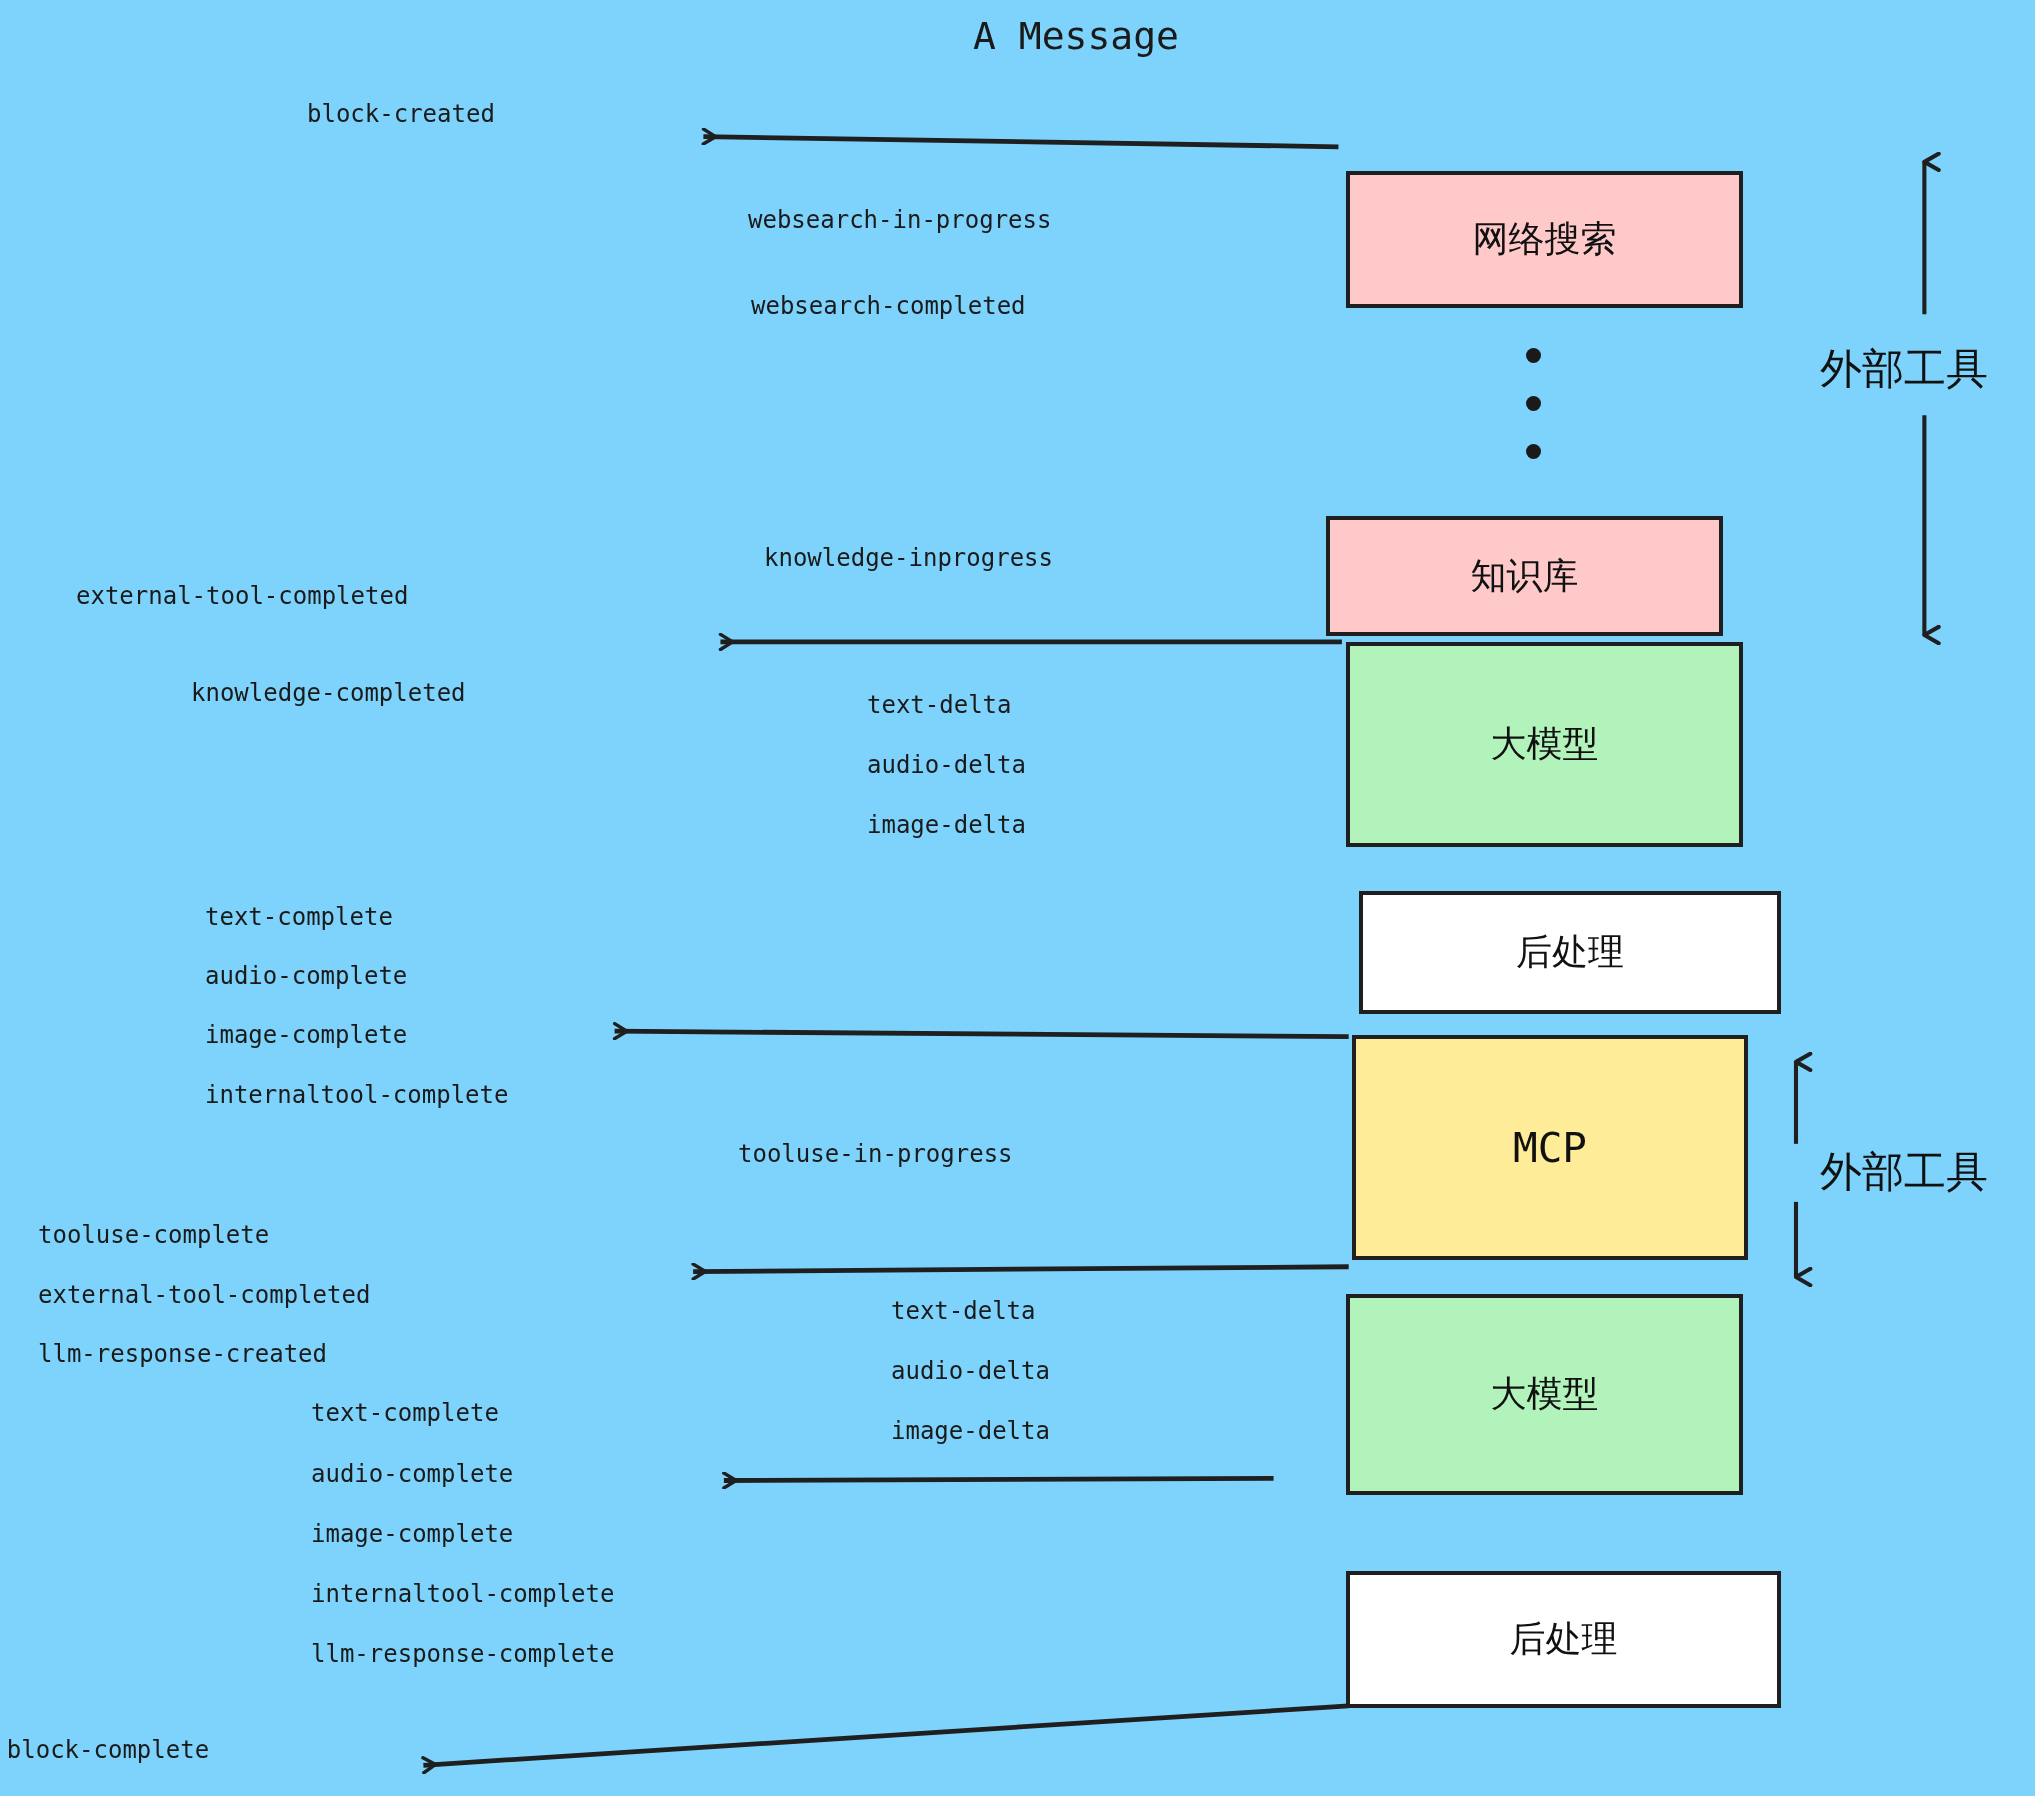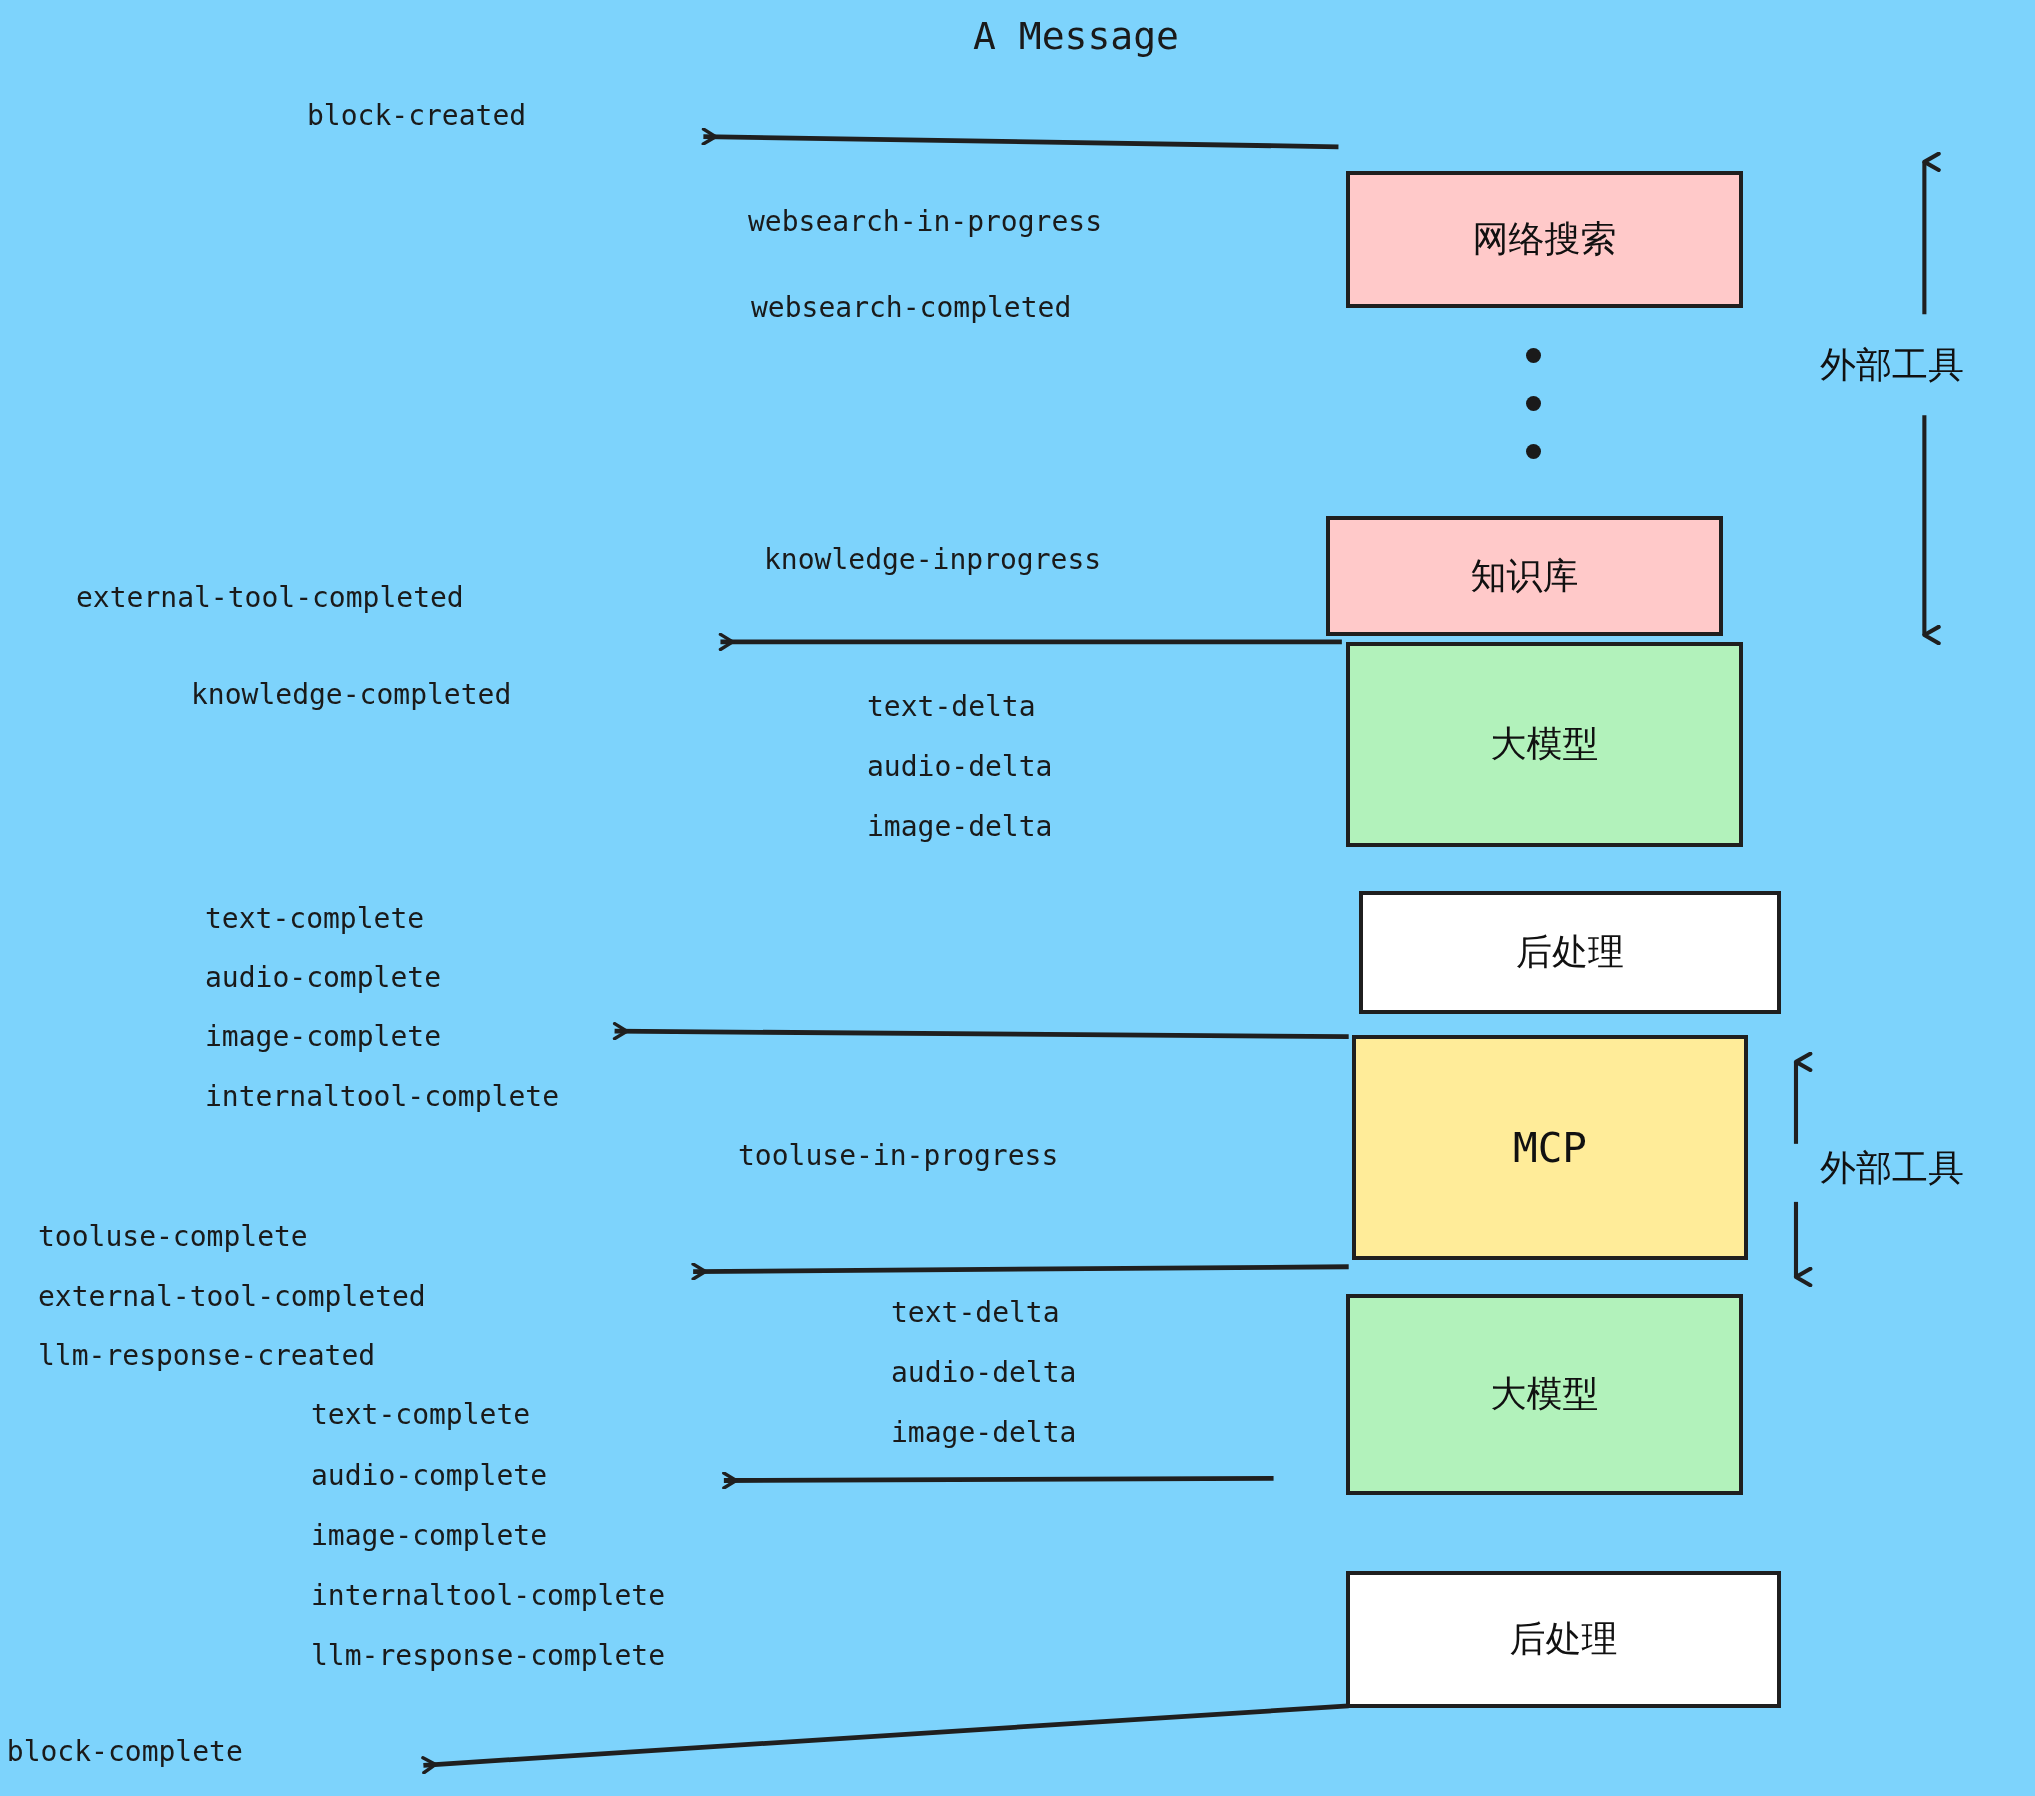--- a/index.html
+++ b/index.html
@@ -7,21 +7,21 @@
     position:relative;
     width:2035px;height:1796px;
     background:#7dd3fc;
     font-family:"DejaVu Sans Mono","Liberation Mono",monospace;
     overflow:hidden;
   }
   svg.layer{position:absolute;left:0;top:0;width:2035px;height:1796px;}
   .lbl{
     position:absolute;
     font-family:"DejaVu Sans Mono","Liberation Mono",monospace;
-    font-size:28px;
+    font-size:24px;
     color:#1a1a1a;
     white-space:pre;
     letter-spacing:0px;
     line-height:1;
   }
   .title{
     position:absolute;
     font-family:"DejaVu Sans Mono","Liberation Mono",monospace;
     font-size:38px;
     color:#1a1a1a;
@@ -35,21 +35,21 @@
     align-items:center;
     justify-content:center;
     font-family:"DejaVu Sans","Liberation Sans",sans-serif;
     font-size:36px;
     color:#111111;
   }
   .boxnode.mono{font-family:"DejaVu Sans Mono","Liberation Mono",monospace;font-size:41px;}
   .sidelabel{
     position:absolute;
     font-family:"DejaVu Sans","Liberation Sans",sans-serif;
-    font-size:36px;
+    font-size:42px;
     color:#111111;
     white-space:pre;
     text-align:right;
   }
   .dot{
     position:absolute;
     width:15px;height:15px;border-radius:50%;
     background:#1a1a1a;
   }
 </style>

